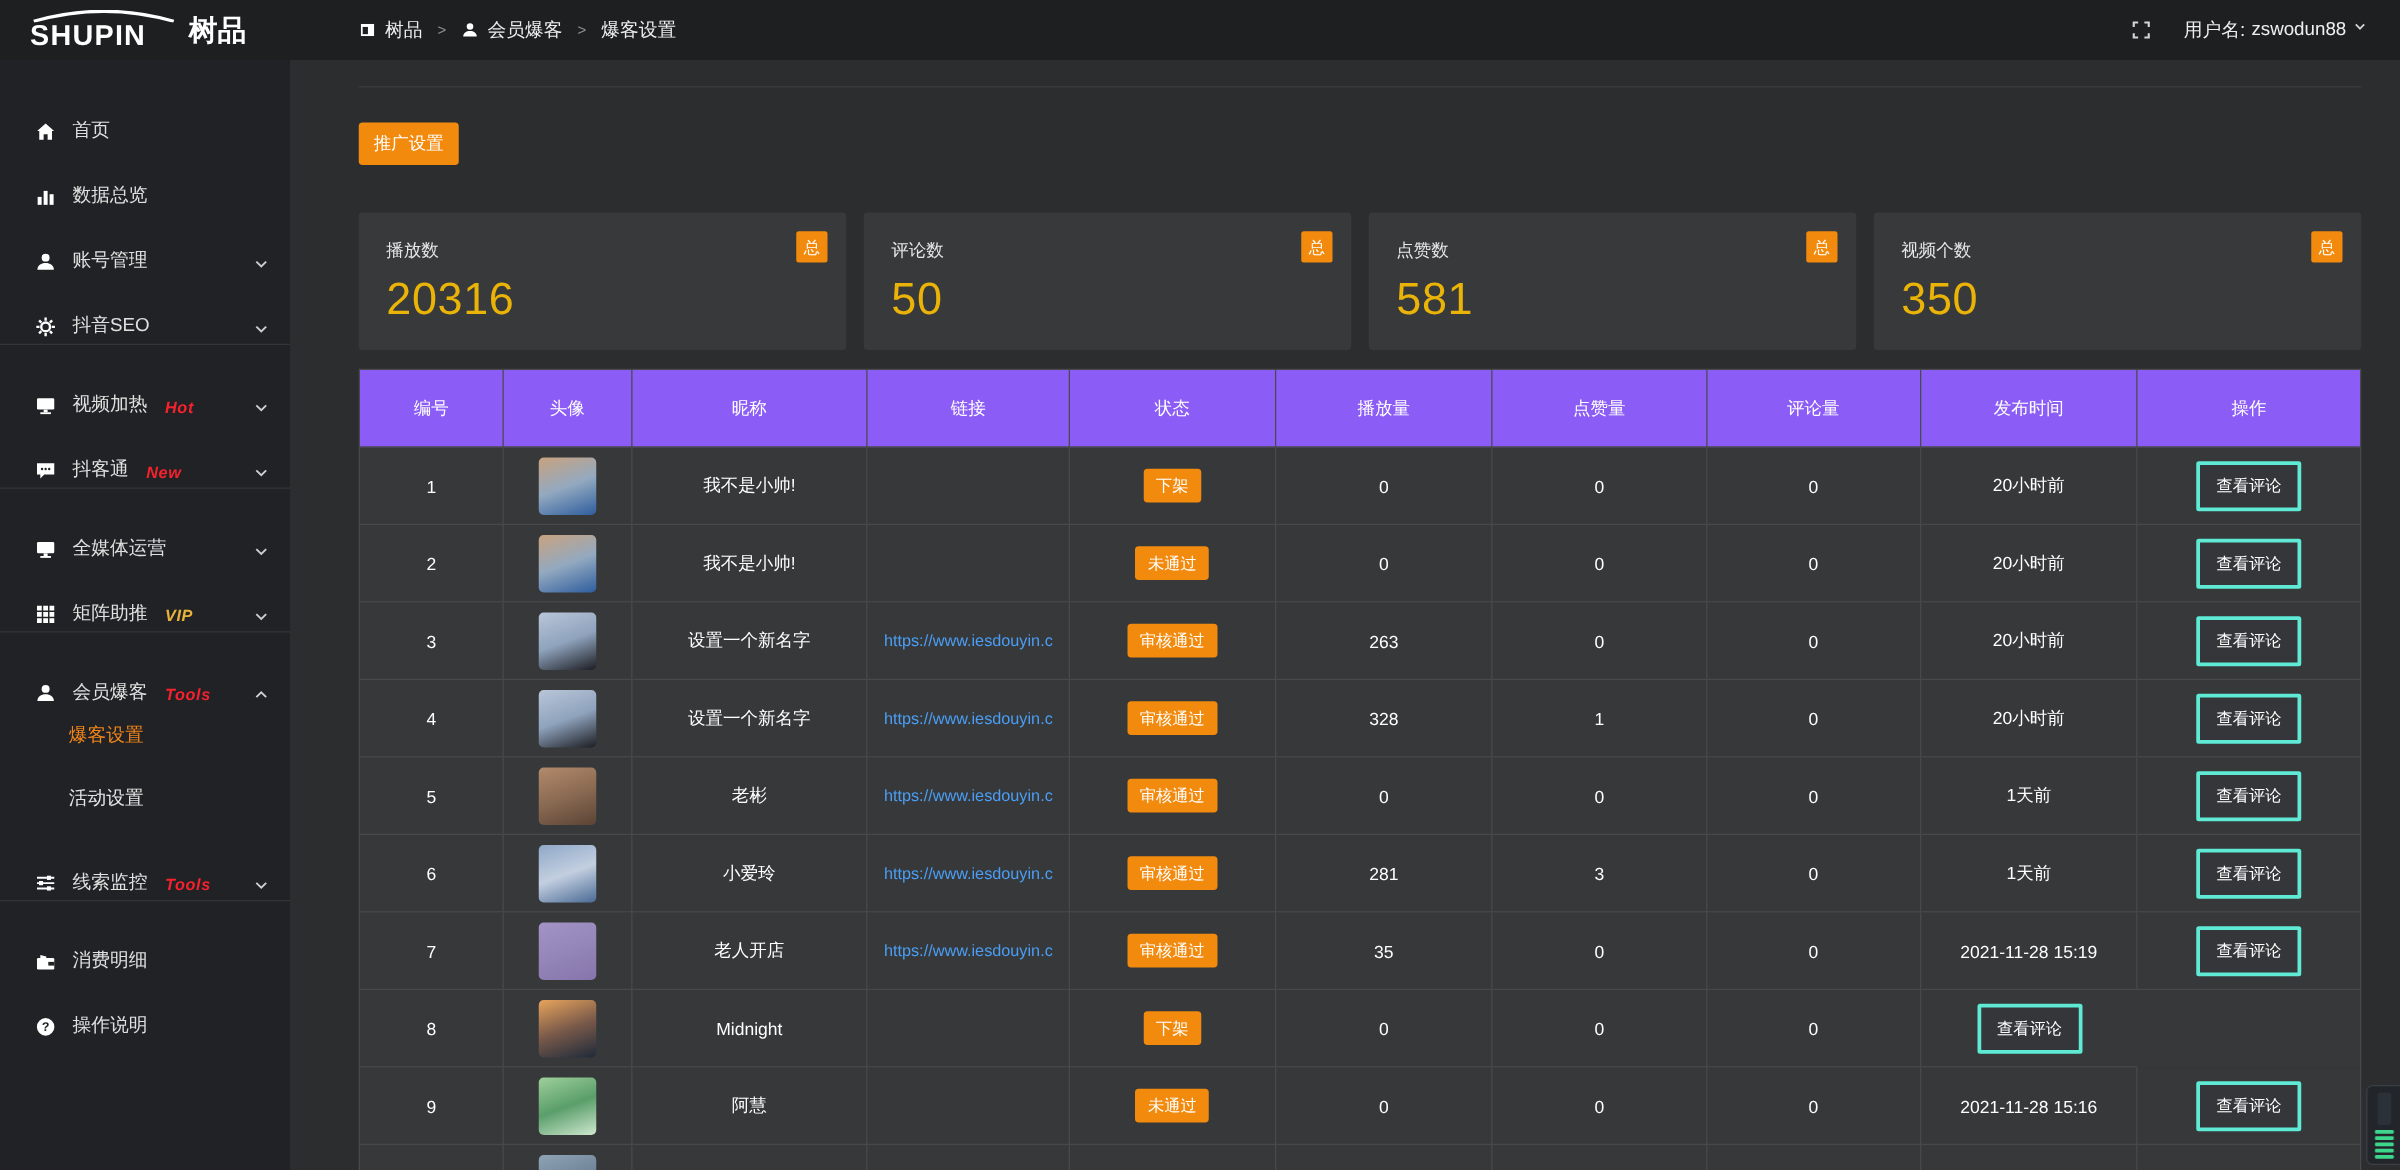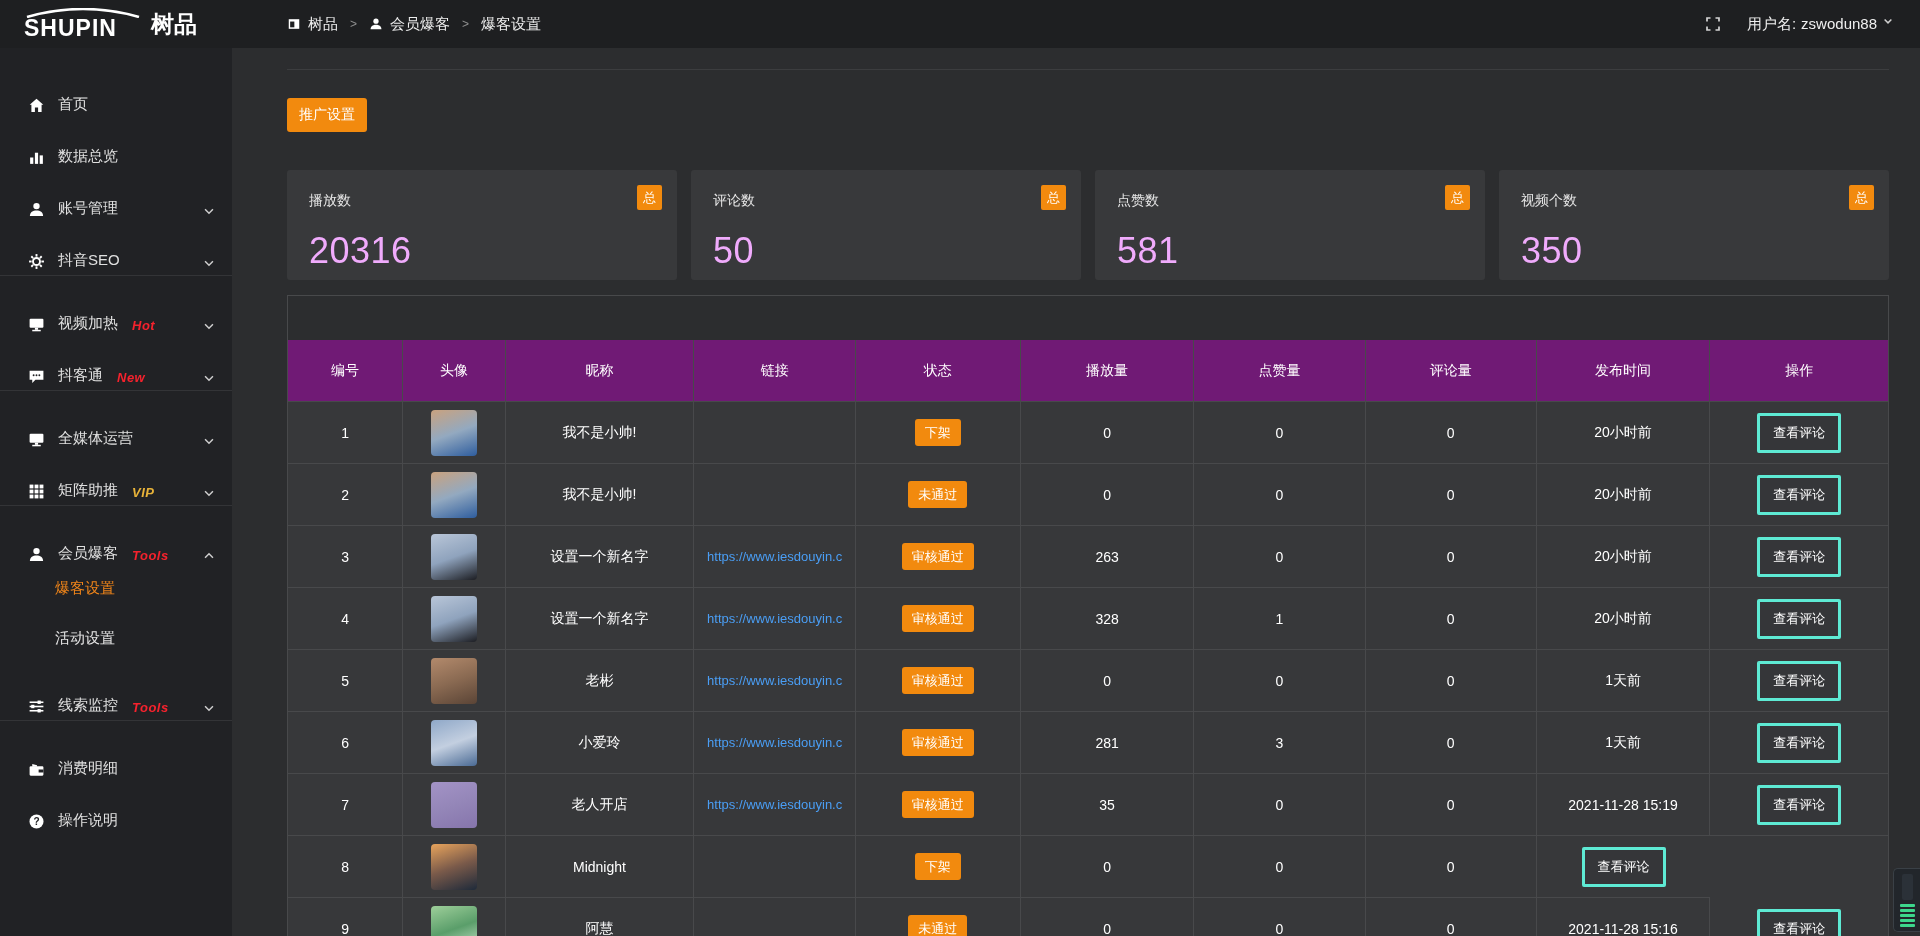--- a/index.html
+++ b/index.html
@@ -43,27 +43,27 @@
   .username { font-size:15px; color:#efefef; display:flex; gap:5px; cursor:pointer; }
   .username svg { width:12px; height:12px; color:#cfcfcf; }
 
   .content { flex:1; padding:0 31px 0 55px; position:relative; min-width:0; }
   .content-divider { height:1px; background:#3c3d3f; margin-top:21px; }
   .promo-btn { margin-top:28px; width:80px; height:34px; background:#f28a0e; color:#fff; border:none; border-radius:3px; font-size:14px; cursor:pointer; font-family:inherit; display:block; }
 
   .cards { display:flex; gap:14px; margin-top:38px; }
   .card { flex:1; height:110px; background:#38393b; border-radius:3px; position:relative; padding:22px 20px 0 22px; }
   .card-label { font-size:14px; color:#e6e6e6; }
-  .card-value { font-size:36px; color:#f0abfc; margin-top:20px; letter-spacing:.5px; }
+  .card-value { font-size:36px; color:#eab308; margin-top:8px; letter-spacing:.5px; }
   .card-badge { position:absolute; top:15px; right:15px; width:25px; height:25px; background:#f28a0e; color:#fff; font-size:13px; border-radius:2px; display:flex; align-items:center; justify-content:center; }
 
   
   .vtable { margin-top:15px; border:1px solid #48494b; border-bottom:none; }
   .trow { display:grid; grid-template-columns:7.2% 6.4% 11.8% 10.1% 10.3% 10.85% 10.7% 10.7% 10.85% 11.1%; height:62px; background:#37383a; }
-  .trow.head { background:#701a75;margin-top:44px; }
+  .trow.head { background:#8b5cf6; }
   .tcell { display:flex; align-items:center; justify-content:center; border-right:1px solid #48494b; border-bottom:1px solid #48494b; font-size:14px; color:#fff; overflow:hidden; white-space:nowrap; }
   .tcell:last-child { border-right:none; }
   .avatar { width:46px; height:46px; border-radius:4px; }
   .tlink { color:#4a9ef5; font-size:13px; text-decoration:none; padding:0 4px; cursor:pointer; }
   .status-badge { background:#f28a0e; color:#fff; font-size:13px; padding:7px 10px; border-radius:3px; line-height:1; cursor:default; }
   .action-btn { background:#353639; border:3px solid #5eead4; color:#fff; font-size:13px; padding:8px 13px; border-radius:2px; cursor:pointer; font-family:inherit; }
 
   
   .float-widget { position:fixed; right:0; bottom:4px; width:27px; height:64px; background:#22262b; border:1px solid #3a4046; border-right:none; border-radius:5px 0 0 5px; display:flex; flex-direction:column; align-items:center; padding:5px 0 4px 0; }
   .fw-track { width:11px; flex:1; background:#2b3138; border-radius:2px; margin-bottom:4px; }

